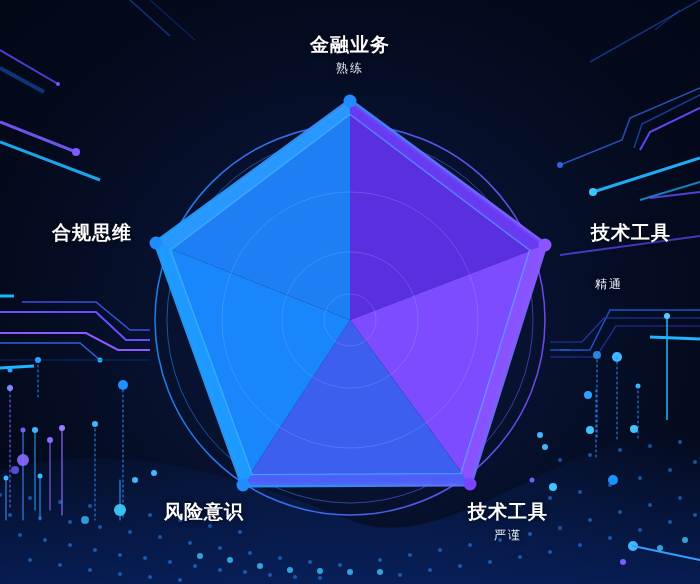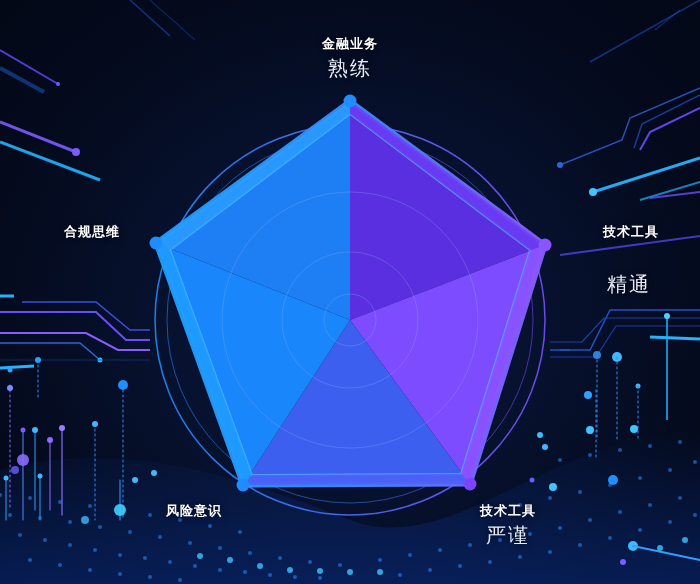--- a/index.html
+++ b/index.html
@@ -12,22 +12,22 @@
     position: relative; width: 700px; height: 584px; overflow: hidden;
     background:
       radial-gradient(ellipse at 50% 55%, #0a1840 0%, #071230 35%, #040a1c 75%, #030817 100%);
   }
   svg.bg, svg.radar { position: absolute; left: 0; top: 0; }
   .label {
     position: absolute; text-align: center; color: #ffffff;
     transform: translateX(-50%); white-space: nowrap;
     text-shadow: 0 0 6px rgba(0,0,0,0.8);
   }
-  .label .name { font-size: 13px; font-weight: bold; letter-spacing: 1px; line-height: 24px; }
-  .label .level { font-size: 20px; font-weight: normal; letter-spacing: 2px; line-height: 24px; color: #e8eefc; }
+  .label .name { font-size: 19px; font-weight: bold; letter-spacing: 1px; line-height: 24px; }
+  .label .level { font-size: 12px; font-weight: normal; letter-spacing: 2px; line-height: 24px; color: #e8eefc; }
 </style>
 </head>
 <body>
 
 <div class="stage">
 
   <svg class="bg" width="700" height="584" viewBox="0 0 700 584">
     <defs>
       <radialGradient id="dotglow" cx="50%" cy="50%" r="50%">
         <stop offset="0%" stop-color="#7fd6ff" stop-opacity="1"></stop>
@@ -314,21 +314,21 @@
   <div class="label" style="left:631px; top:220px;">
     <div class="name">技术工具</div>
     <div class="level" style="text-align:left; padding-left:4px;margin-top:28px;">精通</div>
   </div>
 
   <div class="label" style="left:508px; top:499px;">
     <div class="name">技术工具</div>
     <div class="level">严谨</div>
   </div>
 
-  <div class="label" style="left:194px; top:499px;">
+  <div class="label" style="left:204px; top:499px;">
     <div class="name">风险意识</div>
   </div>
 
   <div class="label" style="left:92px; top:220px;">
     <div class="name">合规思维</div>
   </div>
 
 </div>
 
 </body></html>

